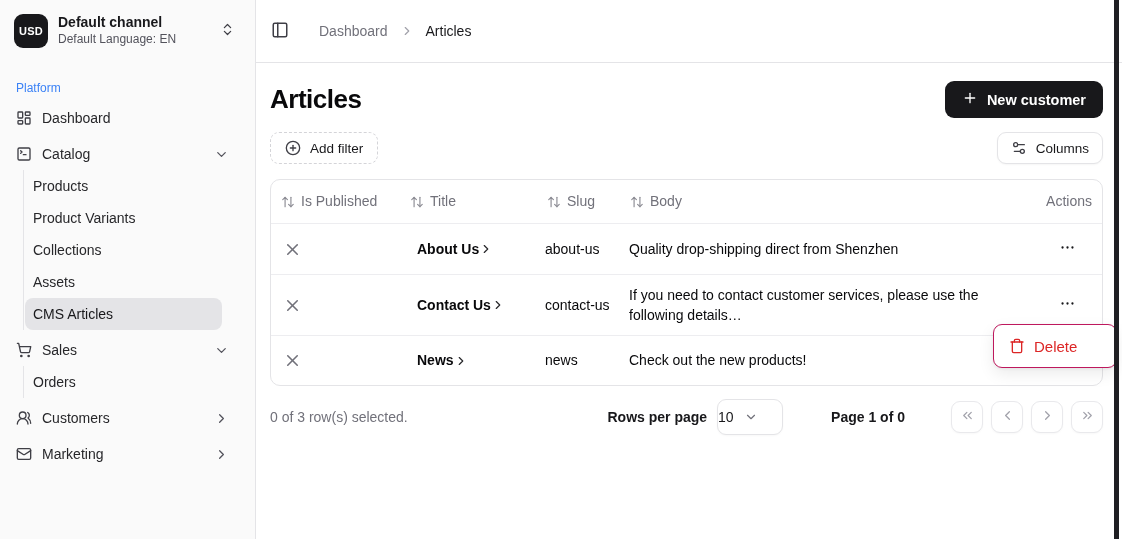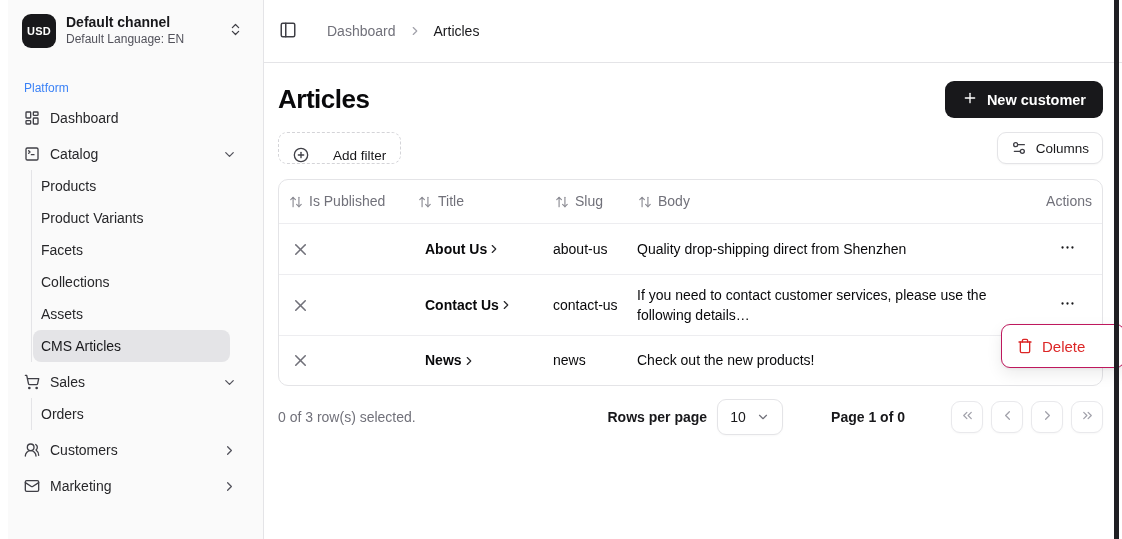--- a/index.html
+++ b/index.html
@@ -3,21 +3,21 @@
 <meta charset="utf-8">
 <style>
   * { box-sizing: border-box; margin: 0; padding: 0; }
   html, body { width: 1122px; height: 539px; overflow: hidden; }
   body {
     font-family: "Liberation Sans", "DejaVu Sans", sans-serif;
     background: #ffffff;
     color: #09090b;
     position: relative;
   }
-  .app { display: flex; width: 1122px; height: 539px; padding-left: 8px; }
+  .app { display: flex; width: 1122px; height: 539px; }
 
   
   .sidebar {
     width: 256px; min-width: 256px; height: 100%;
     background: #fafafa;
     border-right: 1px solid #e4e4e7;
     padding: 12px 8px;
   }
   .channel {
     display: flex; align-items: center; gap: 10px;
@@ -72,21 +72,21 @@
   .page-title { font-size: 26px; font-weight: 700; letter-spacing: -0.5px; color: #09090b; }
   .btn-primary {
     display: flex; align-items: center; gap: 9px;
     height: 37px; padding: 0 17px;
     background: #18181b; color: #fff;
     border: none; border-radius: 9px;
     font-family: inherit; font-size: 14.5px; font-weight: 600; cursor: pointer;
   }
   .toolbar-row { margin-top: 14px; display: flex; align-items: center; justify-content: space-between; }
   .btn-filter {
-    display: flex; align-items: flex-end; gap: 24px;
+    display: flex; align-items: center; gap: 9px;
     height: 32px; padding: 0 14px;
     background: #fff; color: #18181b;
     border: 1px dashed #d4d4d8; border-radius: 9px;
     font-family: inherit; font-size: 13.5px; font-weight: 500; cursor: pointer;
   }
   .btn-outline {
     display: flex; align-items: center; gap: 9px;
     height: 32px; padding: 0 13px;
     background: #fff; color: #18181b;
     border: 1px solid #e4e4e7; border-radius: 9px;
@@ -136,21 +136,21 @@
   .context-menu-item .icon { display: flex; }
 
   
   .footer-row { margin-top: 13px; display: flex; align-items: center; }
   .selection-text { font-size: 14px; color: #71717a; }
   .footer-right { margin-left: auto; display: flex; align-items: center; }
   .rpp-label { font-size: 14px; font-weight: 600; color: #18181b; }
   .rpp-select {
     margin-left: 10px; width: 66px; height: 36px;
     border: 1px solid #e4e4e7; border-radius: 9px; background: #fff;
-    display: flex; align-items: center; justify-content: center; gap: 10px;
+    display: flex; align-items: center; gap: 10px;
     font-size: 14px; color: #18181b; cursor: pointer;
     box-shadow: 0 1px 2px rgba(0,0,0,0.03);
   }
   .rpp-select .chev { display: flex; color: #71717a; }
   .page-info { margin-left: 48px; font-size: 14px; font-weight: 600; color: #18181b; }
   .pager { margin-left: 46px; display: flex; gap: 8px; }
   .pg-btn {
     width: 32px; height: 32px;
     border: 1px solid #e9e9ec; border-radius: 9px; background: #fff;
     display: flex; align-items: center; justify-content: center;
@@ -214,23 +214,20 @@
               <path d="m6 9 6 6 6-6"></path>
             </svg>
         </span>
       </div>
       <div class="sub-list">
         <div class="sub-item">
             <span>Products</span>
           </div>
         <div class="sub-item">
             <span>Product Variants</span>
-          </div>
-        <div class="sub-item">
-            <span>Facets</span>
           </div>
         <div class="sub-item">
             <span>Collections</span>
           </div>
         <div class="sub-item">
             <span>Assets</span>
           </div>
         <div class="sub-item active">
             <span>CMS Articles</span>
           </div>

